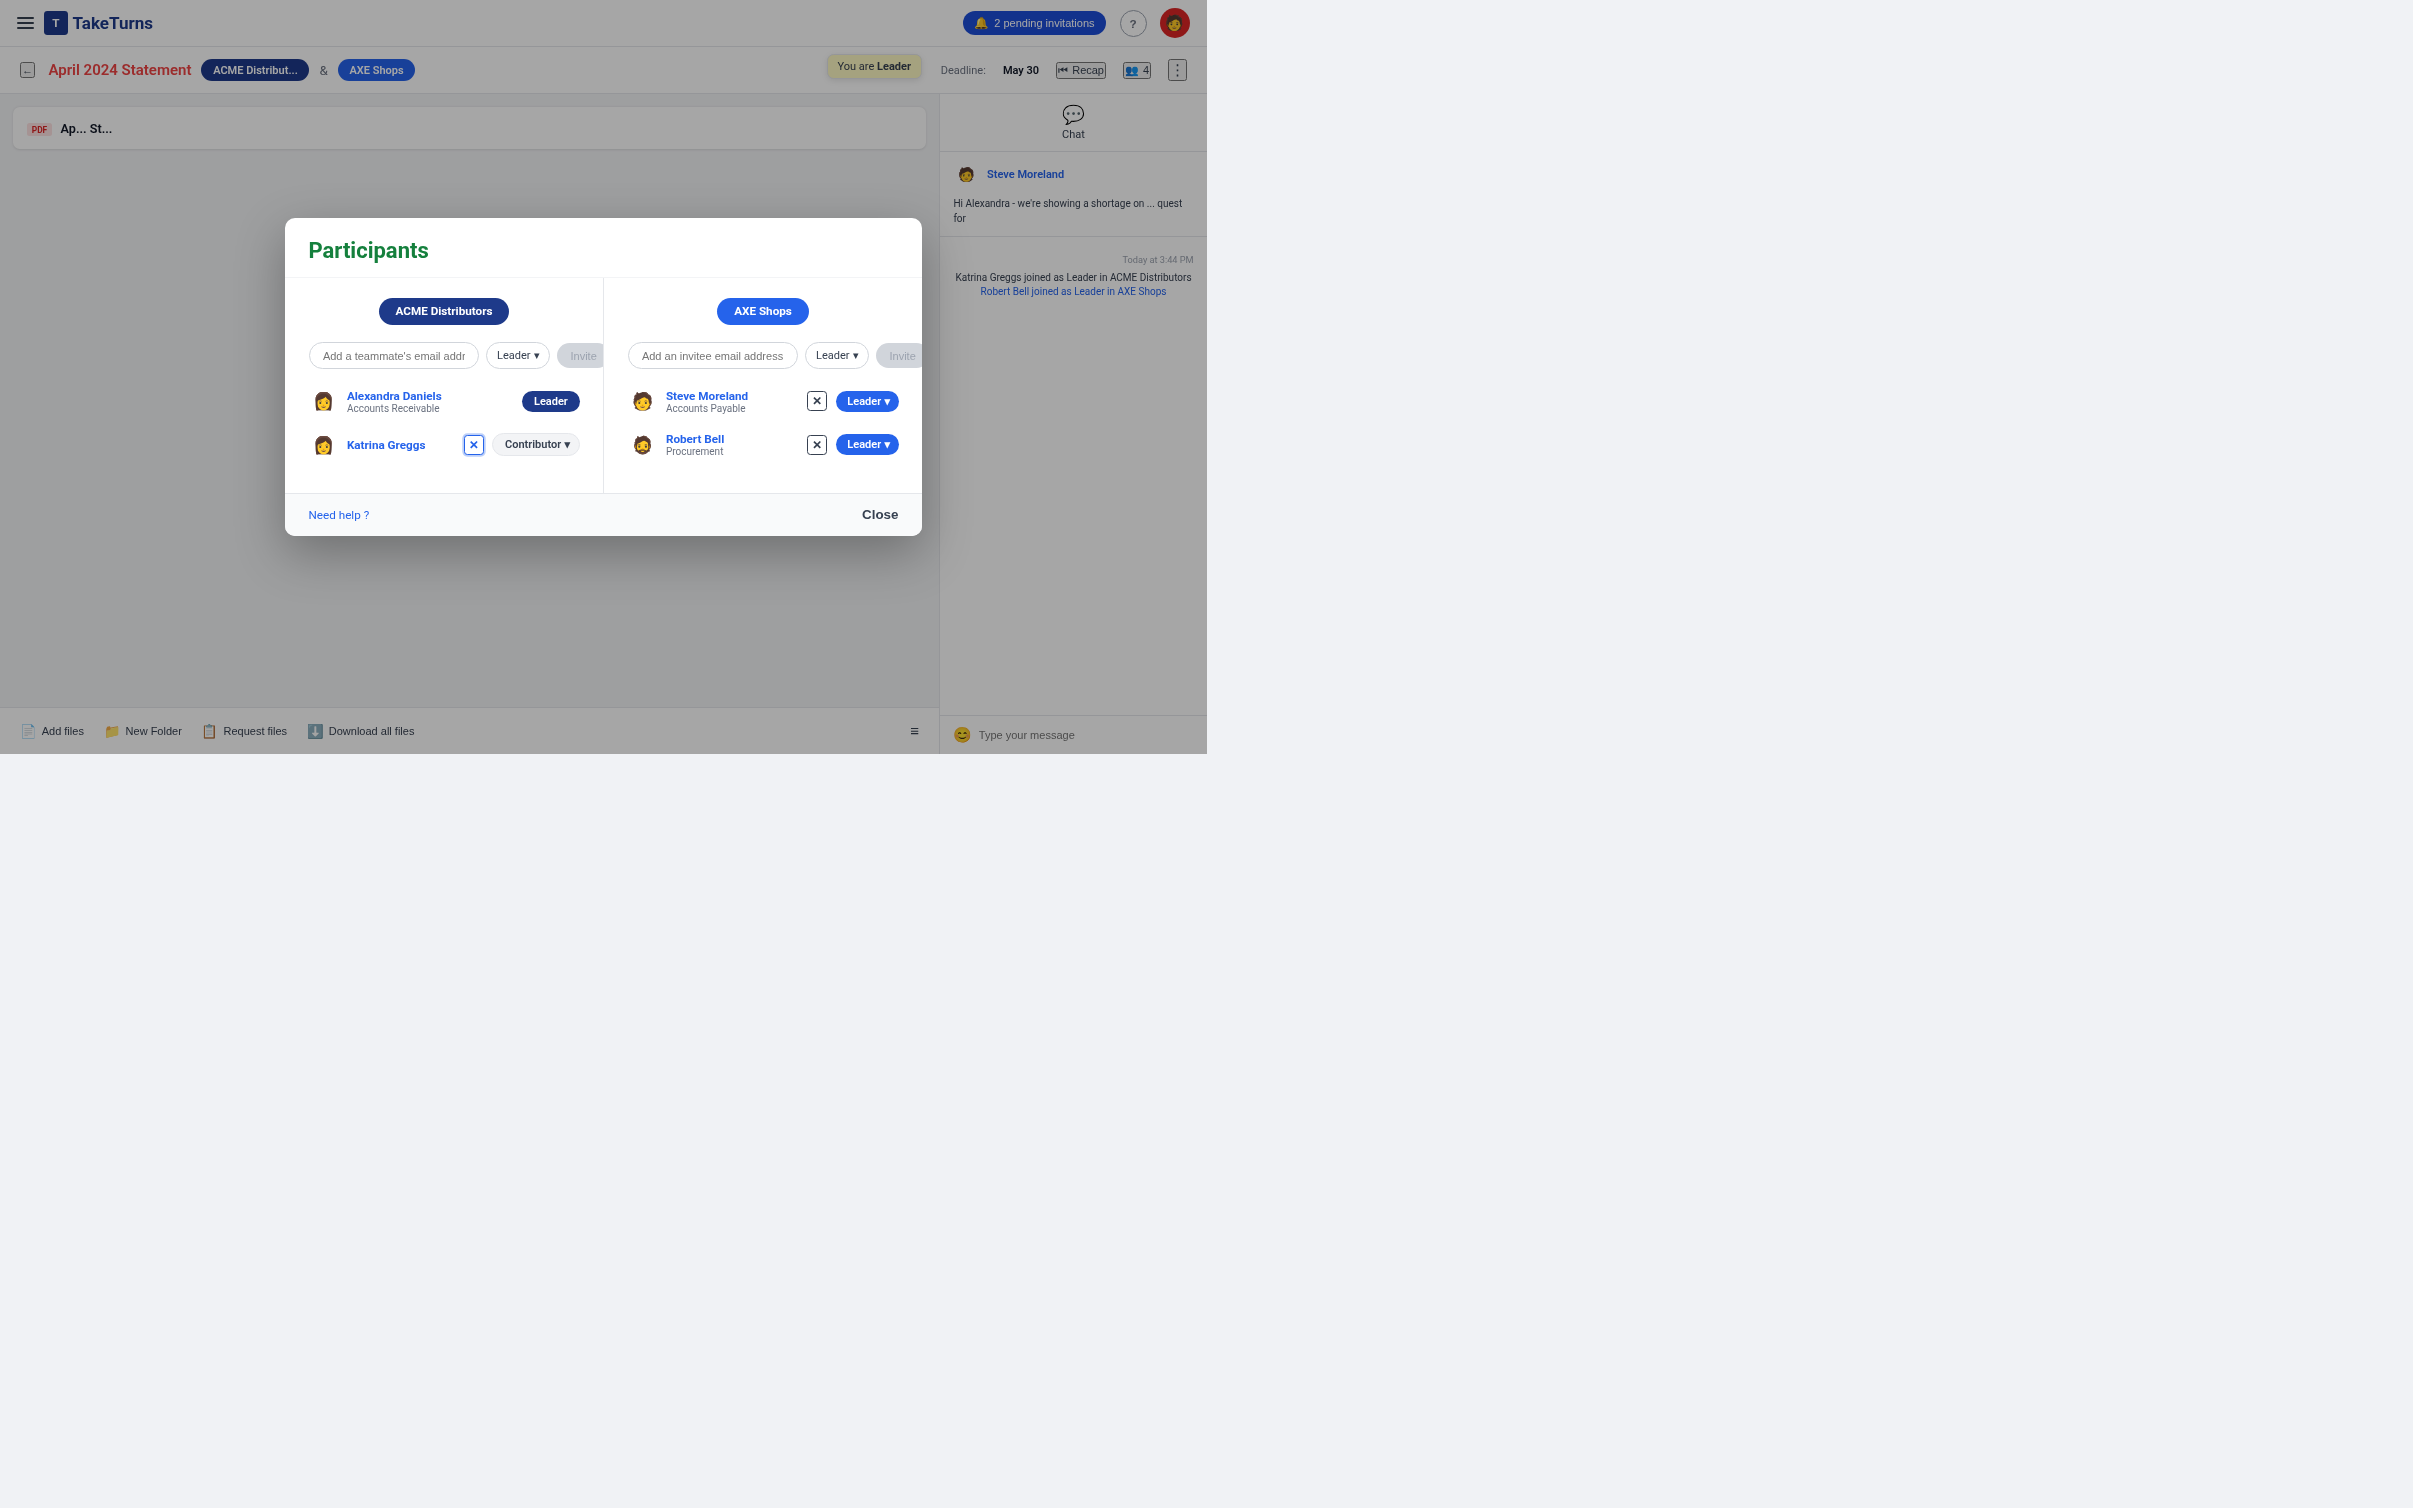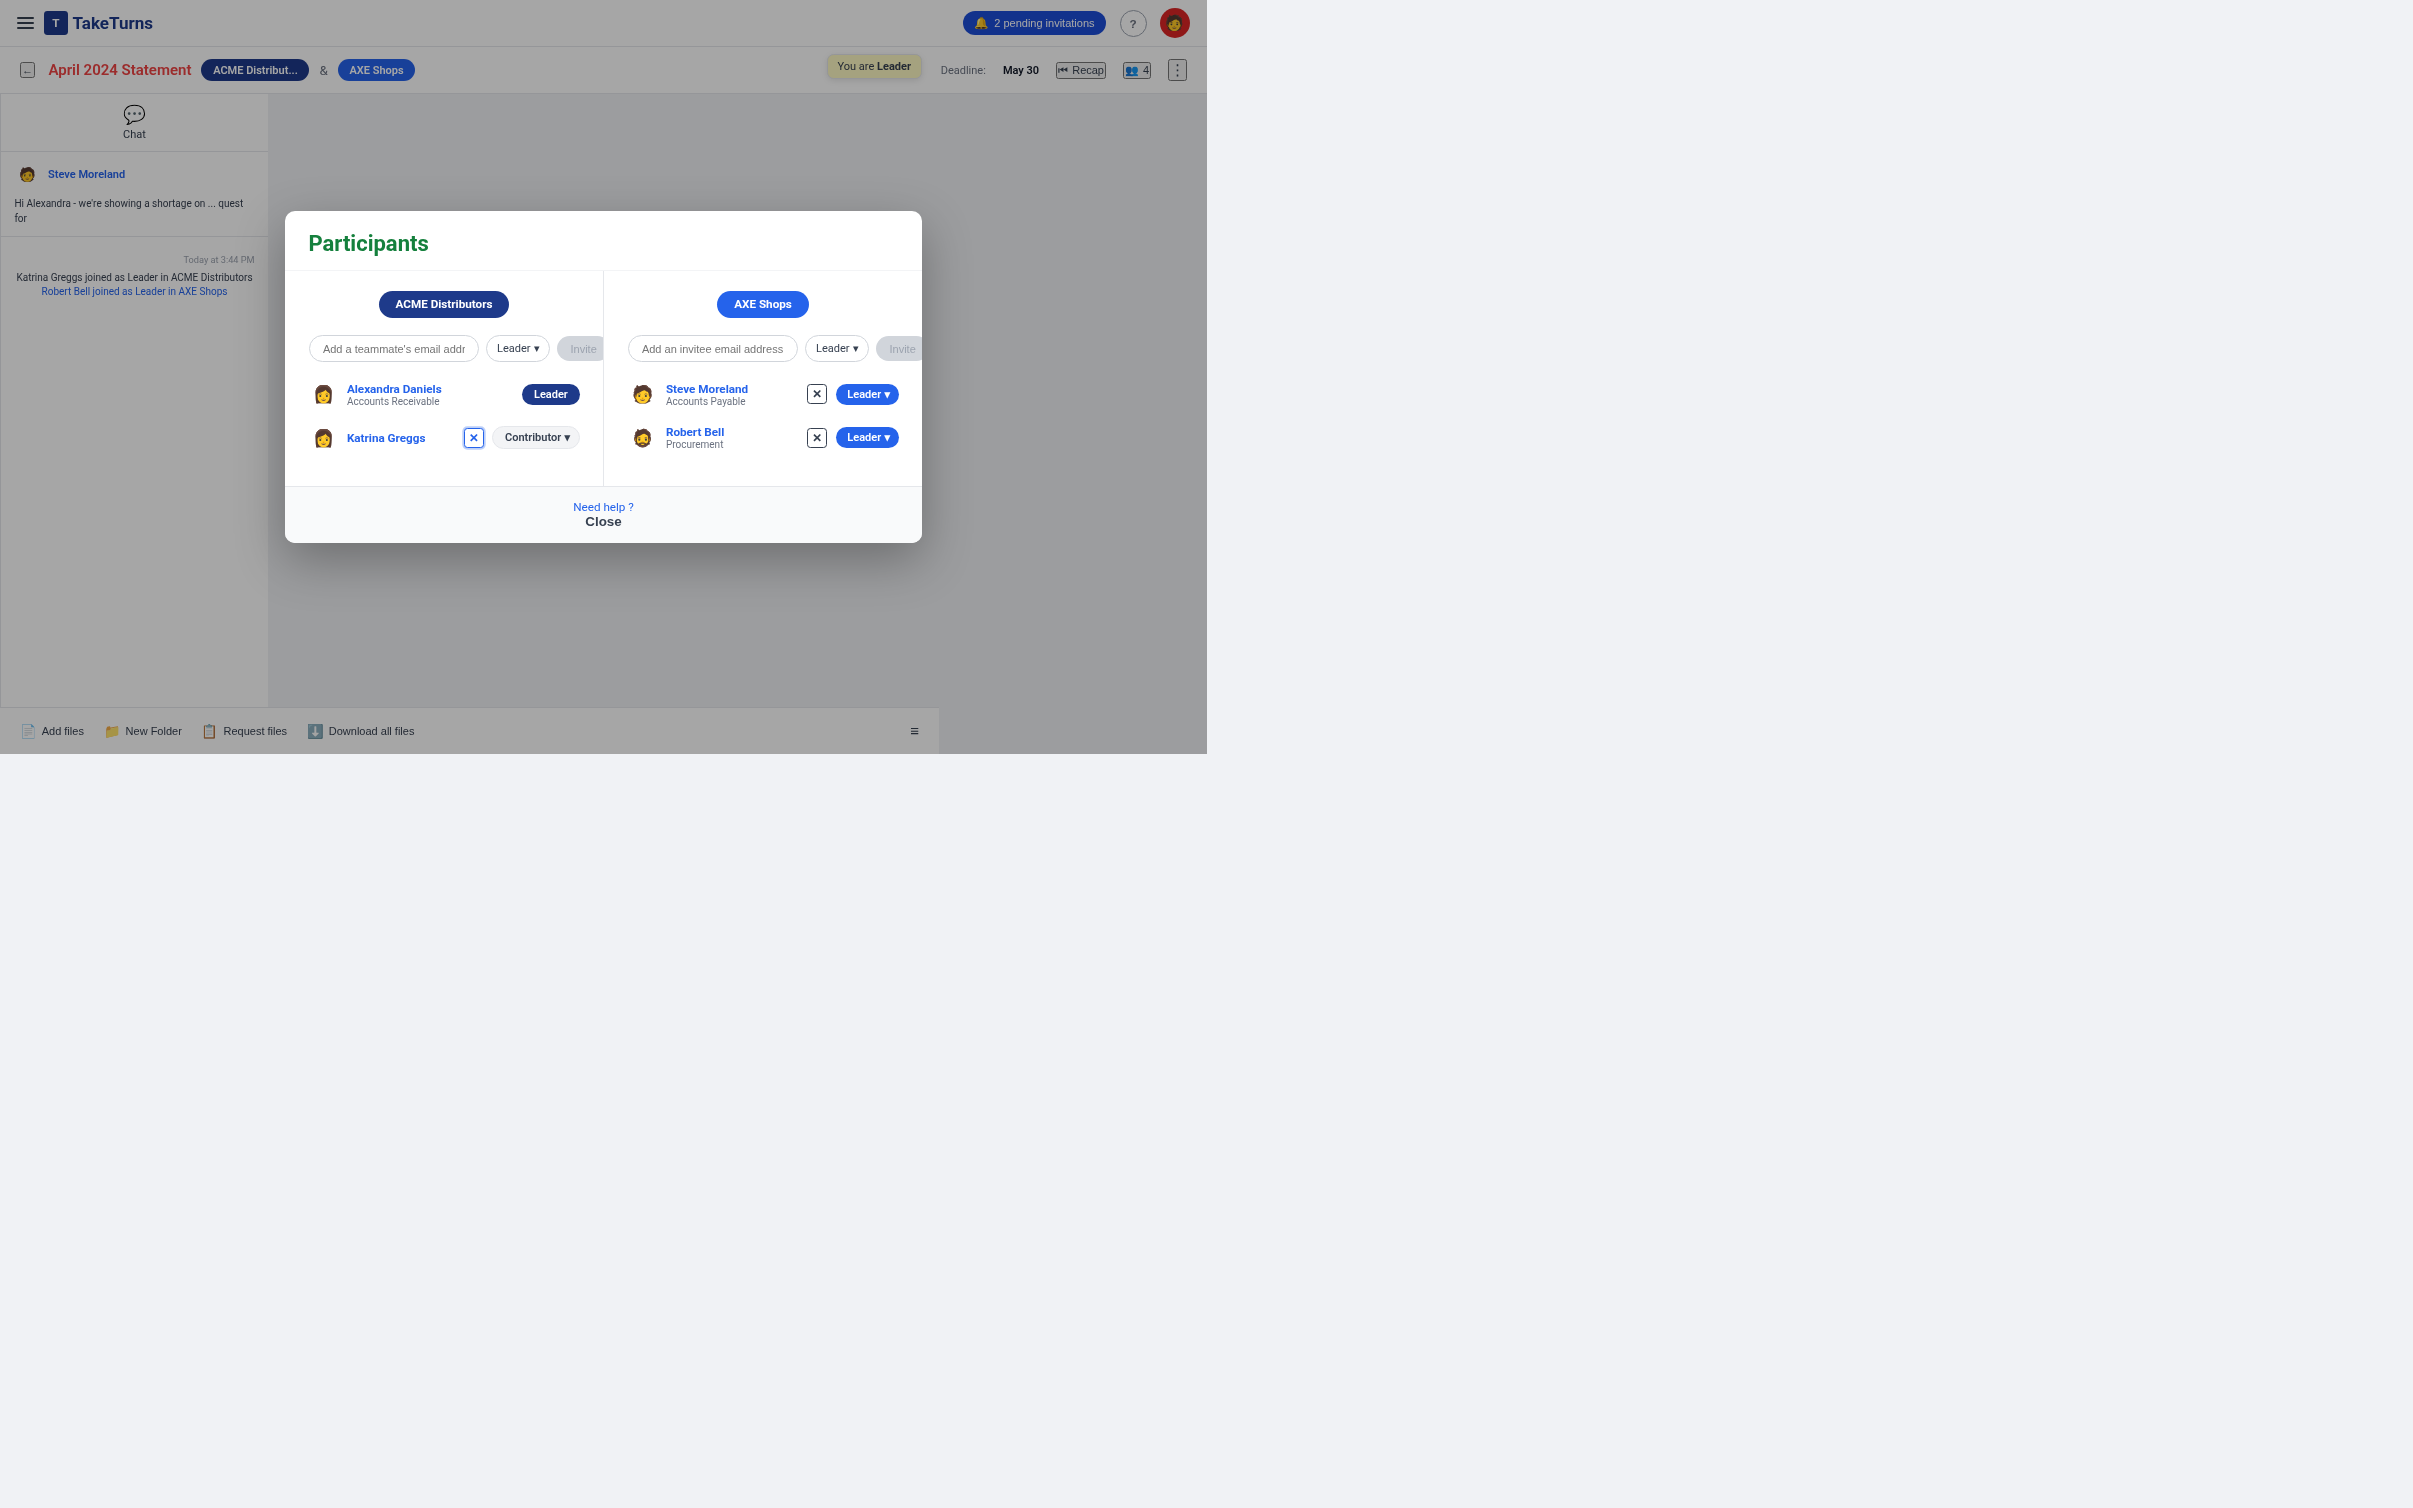--- a/index.html
+++ b/index.html
@@ -308,21 +308,20 @@
       display: flex; align-items: center; gap: 3.4px;
       border: 0.8px solid #e5e7eb;
     }
     .modal-footer {
       padding: 13.4px 23.5px;
       background: #f9fafb;
       border-top: 0.8px solid #e5e7eb;
       display: flex;
       justify-content: space-between;
       align-items: center;
-      flex-direction: column;
     }
     .need-help { font-size: 11.7px; color: #2563eb; cursor: pointer; text-decoration: none; }
     .close-btn {
       background: none; border: none;
       font-size: 13.4px; color: #374151;
       cursor: pointer; font-weight: 600;
     }
   </style>
 </head>
 <body>
@@ -374,20 +373,26 @@
   </div>
 
   <div class="leader-tooltip" style="top:6.7px; left:auto; right:285px; transform:none; position:absolute;">
     <span>You are</span>
     <strong>Leader</strong>
   </div>
 </nav>
 
 <div class="main-layout">
 
+  <div class="content-area">
+    <div class="content-card">
+      <span class="pdf-badge">PDF</span>
+      <span class="content-card-title">Ap... St...</span>
+    </div>
+  </div>
 
   <div class="chat-sidebar" style="position:relative;">
     <div class="chat-header">
       <span class="chat-icon">💬</span>
       <span class="chat-label">Chat</span>
     </div>
     <div class="chat-user">
       <div class="chat-user-avatar">🧑</div>
       <span class="chat-user-name">Steve Moreland</span>
     </div>

